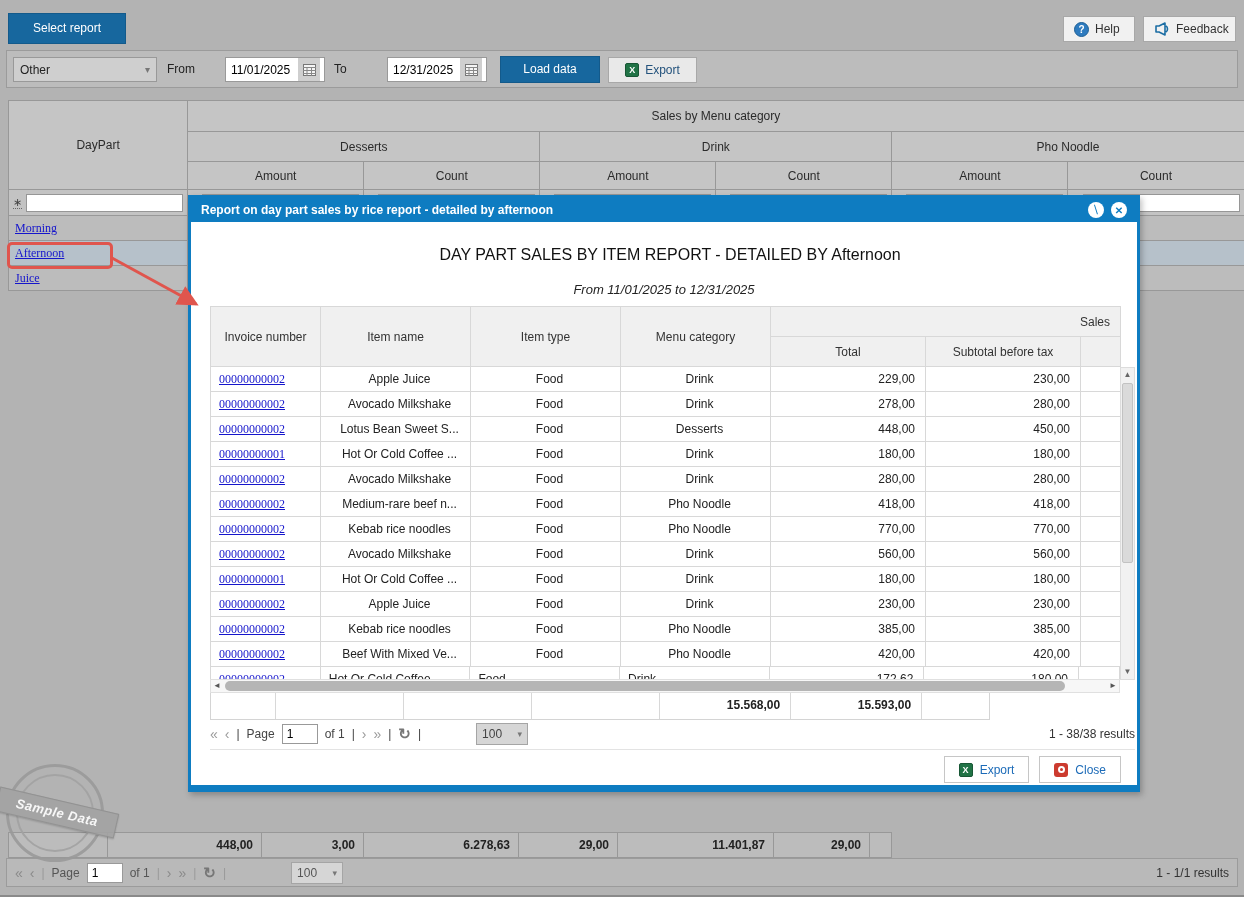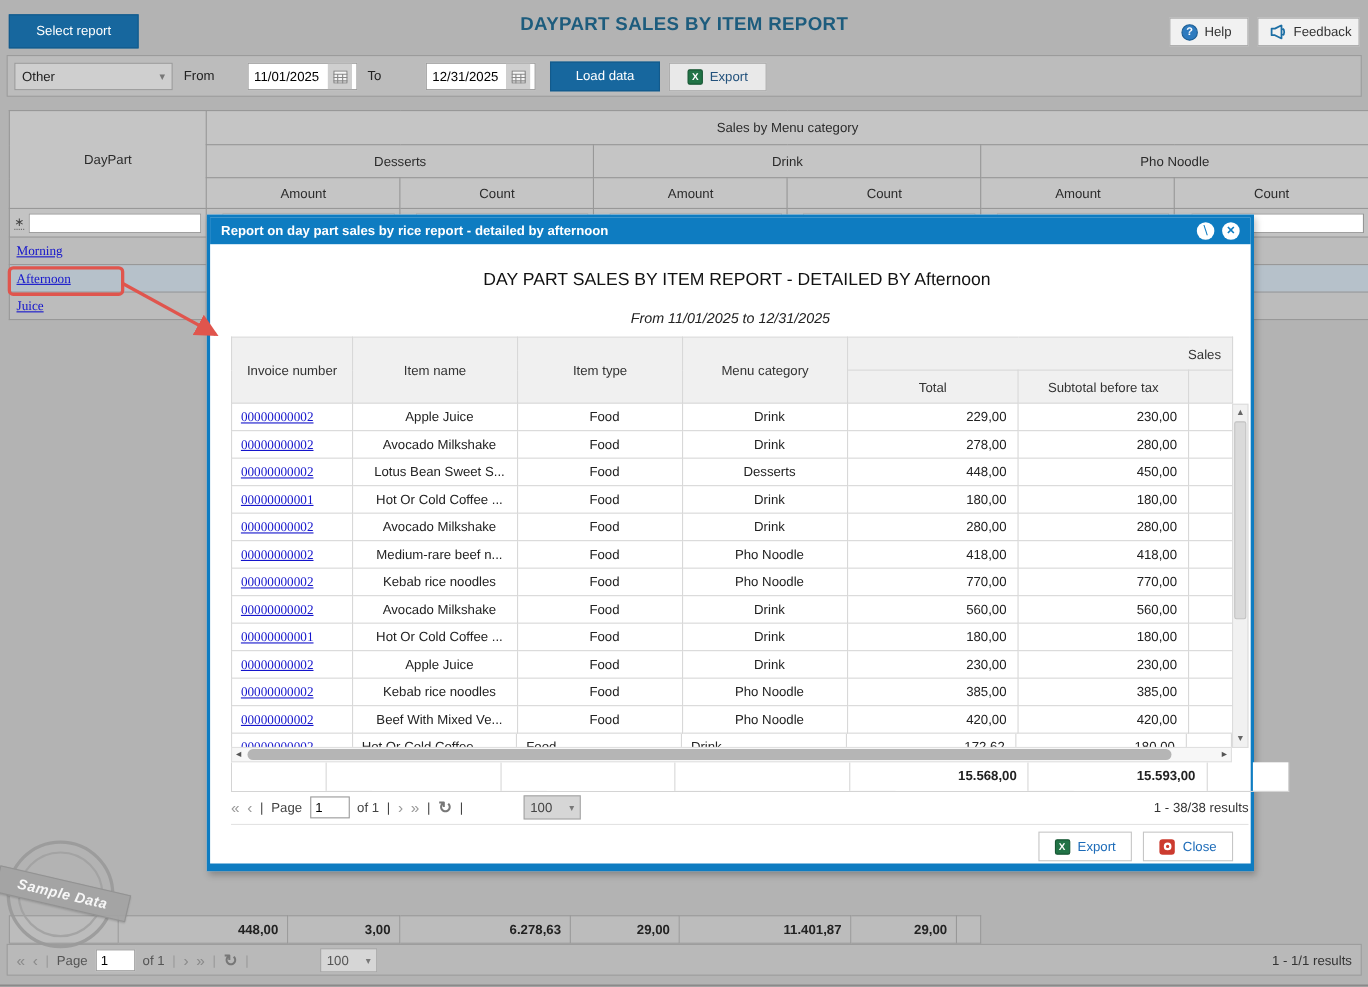--- a/index.html
+++ b/index.html
@@ -97,40 +97,39 @@
 
   .vscroll { position:absolute; right:0; top:61px; width:15px; height:313px; background:#f1f1f1; border:1px solid #dcdcdc; }
   .vscroll .arr { position:absolute; left:0; width:13px; height:14px; text-align:center; font-size:8px; color:#666; line-height:14px; cursor:pointer; }
   .vscroll .arr.up { top:0; } .vscroll .arr.down { bottom:0; }
   .vscroll .thumb { position:absolute; left:1px; top:15px; width:11px; height:58%; background:#dadada; border:1px solid #c2c2c2; border-radius:2px; cursor:grab; }
   .hscroll { position:relative; width:910px; height:14px; background:#f7f7f7; border:1px solid #e0e0e0; margin-top:-1px; }
   .hscroll .arr { position:absolute; top:0; width:12px; height:12px; font-size:8px; color:#555; text-align:center; line-height:12px; cursor:pointer; }
   .hscroll .arr.left { left:0; } .hscroll .arr.right { right:0; }
   .hscroll .thumb { position:absolute; left:14px; top:1px; width:840px; height:10px; background:#b5b5b5; border-radius:5px; cursor:grab; }
 
-  .mtotals { display:flex; width:962px; border:1px solid #d4d4d4; border-top:none;gap:41px; }
+  .mtotals { display:flex; width:780px; border:1px solid #d4d4d4; border-top:none;gap:41px; }
   .mtotals .cell { height:26px; line-height:24px; border-right:1px solid #d8d8d8; font-weight:bold; text-align:right; padding-right:10px; background:#fff; }
   .mtotals .cell:last-child { border-right:none; }
 
   .mpager { position:absolute; left:19px; top:521px; width:925px; height:31px; display:flex; align-items:center; gap:7px; border-bottom:1px solid #e3e3e3; color:#444; }
   .mpager .ico { color:#9a9a9a; font-size:14px; cursor:pointer; }
   .mbuttons { position:absolute; right:16px; top:558px; display:flex; gap:10px; }
   .modal-btn { height:27px; background:#fff; border:1px solid #c6c6c6; display:flex; align-items:center; justify-content:center; gap:7px; padding:0 14px; color:#1c6bb8; font-size:12px; cursor:pointer; }
 
   
   .mega { width:16px; height:14px; display:block; }
 </style>
 </head>
 <body>
 
 <div class="screen">
 
   <div class="topbar">
     <div class="btn-primary select-report">Select report</div>
-    <div class="page-title">DAYPART SALES BY ITEM REPORT</div>
     <div class="top-btn help-btn">
       <span class="help-icon">?</span>
       <span>Help</span>
     </div>
     <div class="top-btn feedback-btn">
       <span>
         <svg class="mega" viewBox="0 0 16 14">
             <path d="M11 1 L11 13 L5 10 L2 10 L2 4 L5 4 Z M12 4 C14 5 14 9 12 10" fill="none" stroke="#1c6ea4" stroke-width="1.6" stroke-linejoin="round"></path>
           </svg>
       </span>

